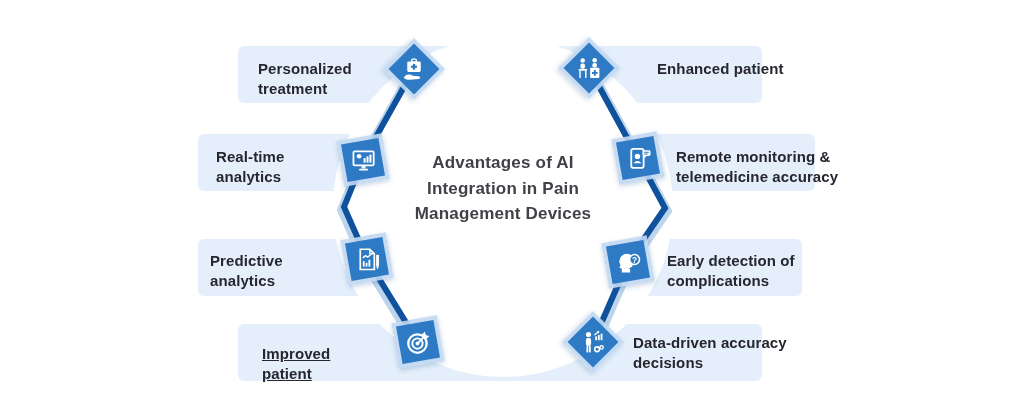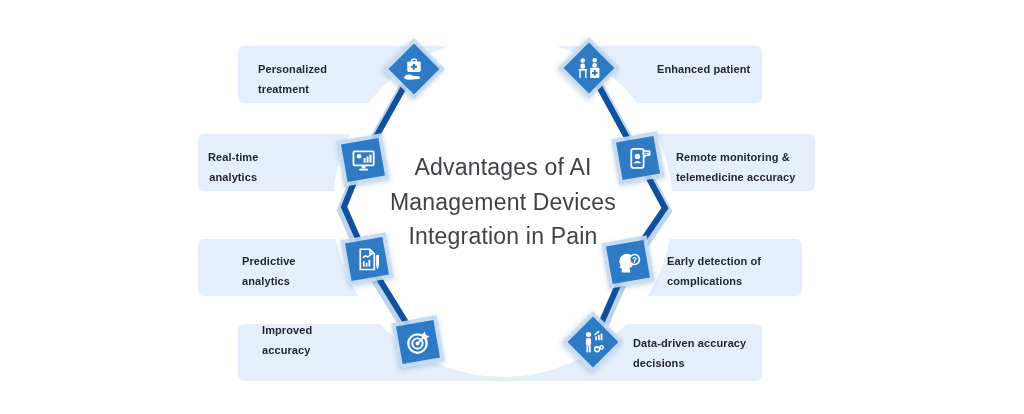--- a/index.html
+++ b/index.html
@@ -30,27 +30,27 @@
     position:absolute;left:4px;top:4px;right:4px;bottom:4px;
     background:#2e7ac4;display:flex;align-items:center;justify-content:center;
   }
   .d45{width:44px;height:44px;transform:rotate(45deg);}
   .d45 .ic{transform:rotate(-45deg);}
   .tilt{width:46px;height:46px;transform:rotate(-10deg);}
   .tilt .ic{transform:rotate(10deg);}
   .ic{width:27px;height:27px;display:block;}
   
   .label{
-    position:absolute;font-size:11px;font-weight:700;color:#26262e;
+    position:absolute;font-size:15px;font-weight:700;color:#26262e;
     line-height:20px;letter-spacing:.1px;
   }
   .label span{display:block;}
   .title{
     position:absolute;left:373px;top:150px;width:260px;text-align:center;
-    font-size:23px;font-weight:400;color:#414147;line-height:1.5;
+    font-size:17px;font-weight:700;color:#414147;line-height:1.5;
     letter-spacing:.2px;
   }
   .title div{display:block;}
 </style>
 </head>
 <body>
 
 <div class="stage">
 
   <div class="band r1"></div>
@@ -177,47 +177,47 @@
       <circle cx="15.6" cy="17.8" r="2.1" fill="none" stroke="#fff" stroke-width="1.4"></circle>
       <circle cx="19.6" cy="16.2" r="1.5" fill="none" stroke="#fff" stroke-width="1.2"></circle>
     </svg>
       </div>
   </div>
 
   <div class="label" style="left:258px;top:59px;">
     <span>Personalized</span>
     <span>treatment</span>
   </div>
-  <div class="label" style="left:208px;top:147px;text-align:center;">
+  <div class="label" style="left:216px;top:147px;">
     <span>Real-time</span>
     <span>analytics</span>
   </div>
-  <div class="label" style="left:210px;top:251px;margin-left:32px;">
+  <div class="label" style="left:210px;top:251px;">
     <span>Predictive</span>
     <span>analytics</span>
   </div>
-  <div class="label" style="left:262px;top:320px;">
+  <div class="label" style="left:262px;top:344px;text-decoration:underline;">
     <span>Improved</span>
-    <span>accuracy</span>
+    <span>patient</span>
   </div>
   <div class="label" style="left:637px;top:59px;margin-left:20px;">
     <span>Enhanced patient</span>
   </div>
   <div class="label" style="left:676px;top:147px;">
     <span>Remote monitoring &amp;</span>
     <span>telemedicine accuracy</span>
   </div>
   <div class="label" style="left:667px;top:251px;">
     <span>Early detection of</span>
     <span>complications</span>
   </div>
   <div class="label" style="left:633px;top:333px;">
     <span>Data-driven accuracy</span>
     <span>decisions</span>
   </div>
 
   <div class="title">
     <div>Advantages of AI</div>
+    <div>Integration in Pain</div>
     <div>Management Devices</div>
-    <div>Integration in Pain</div>
   </div>
 
 </div>
 
 </body></html>

